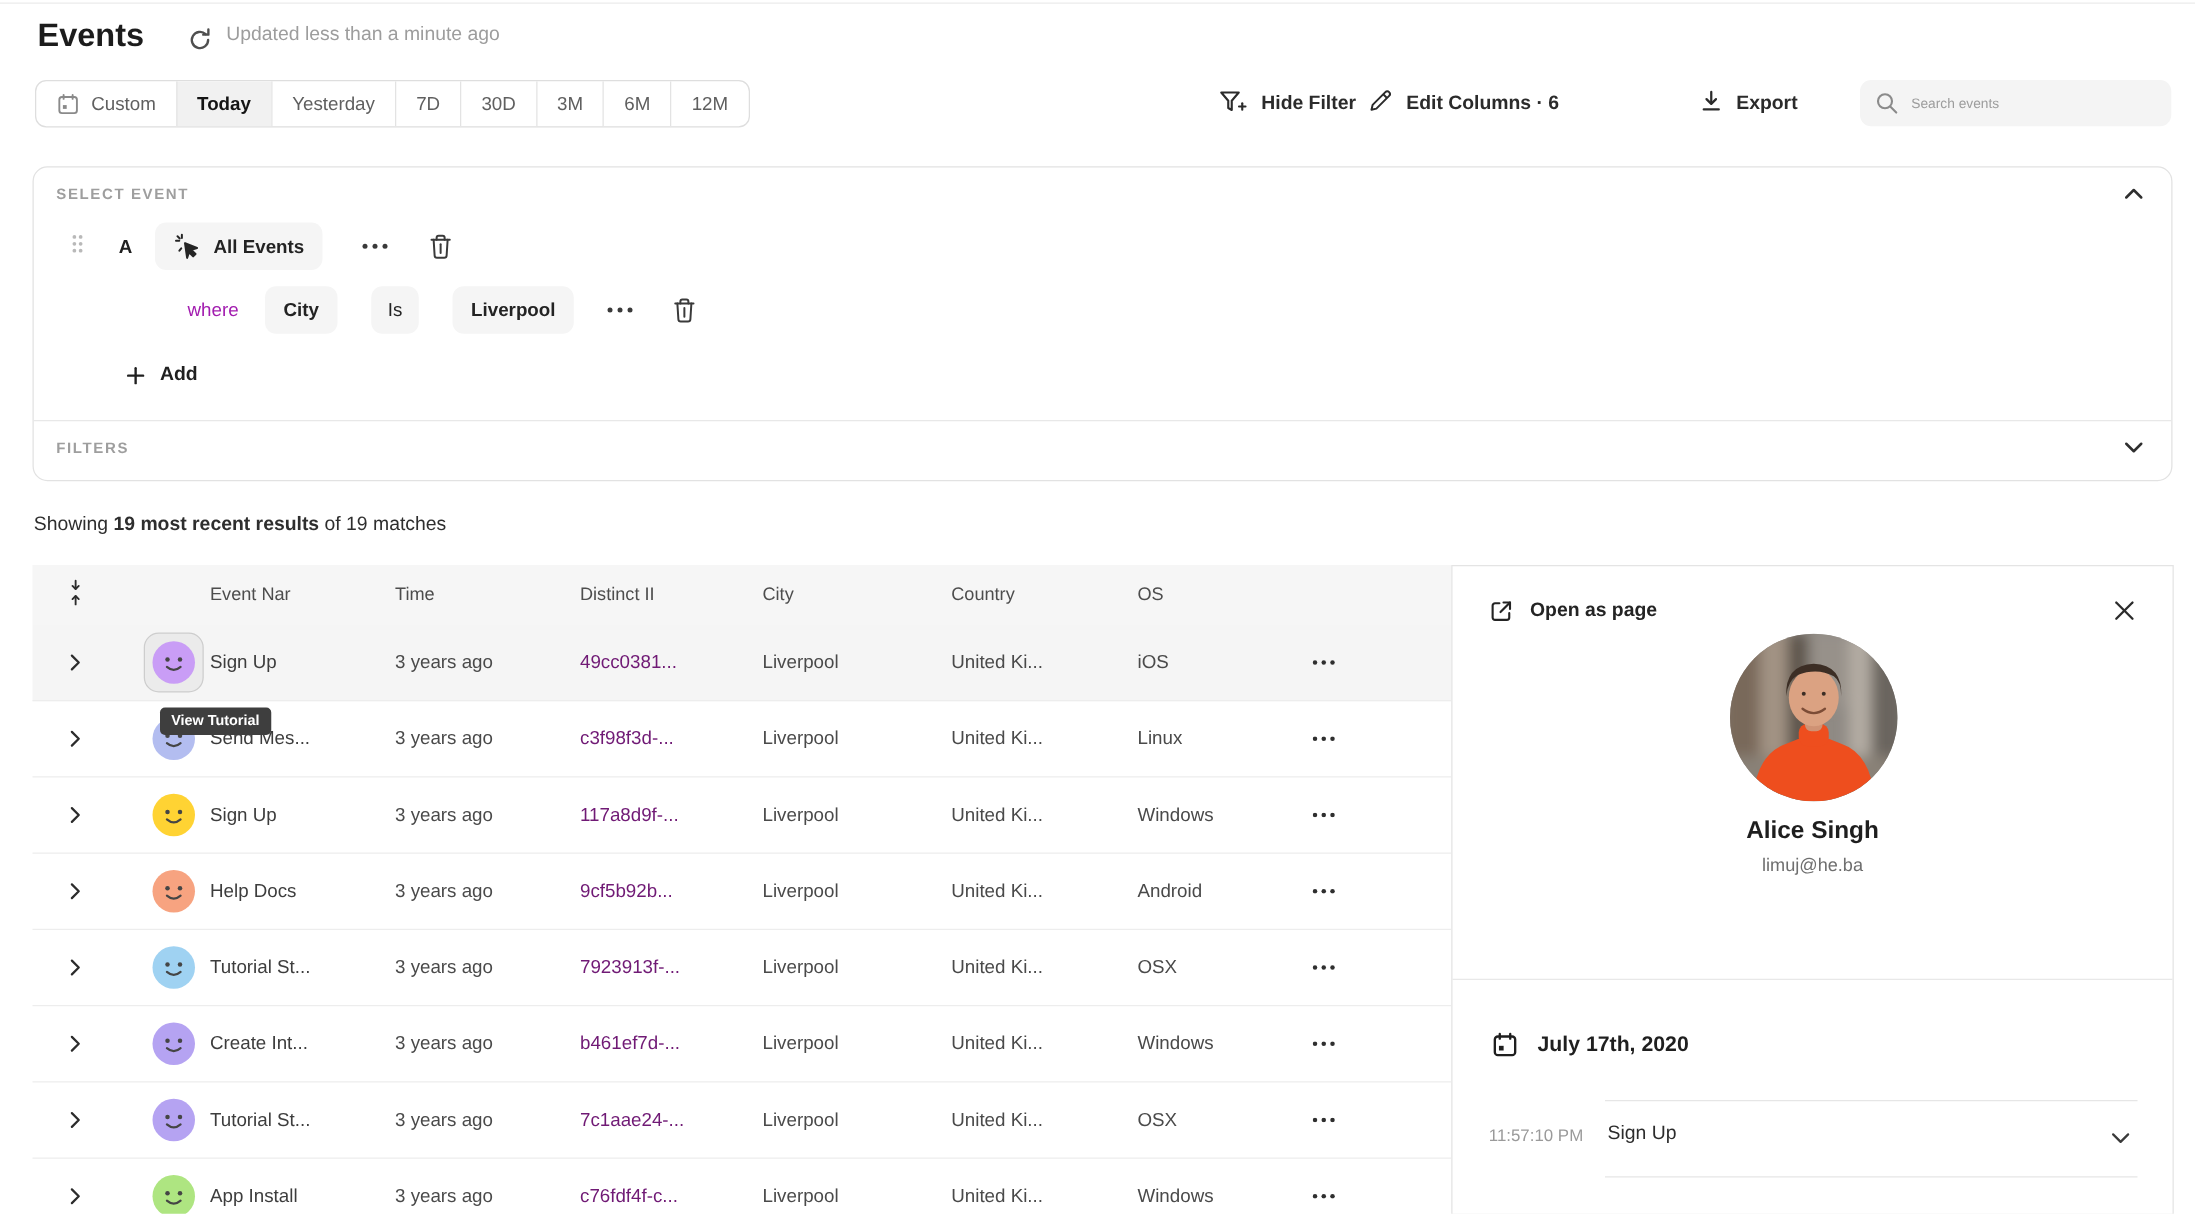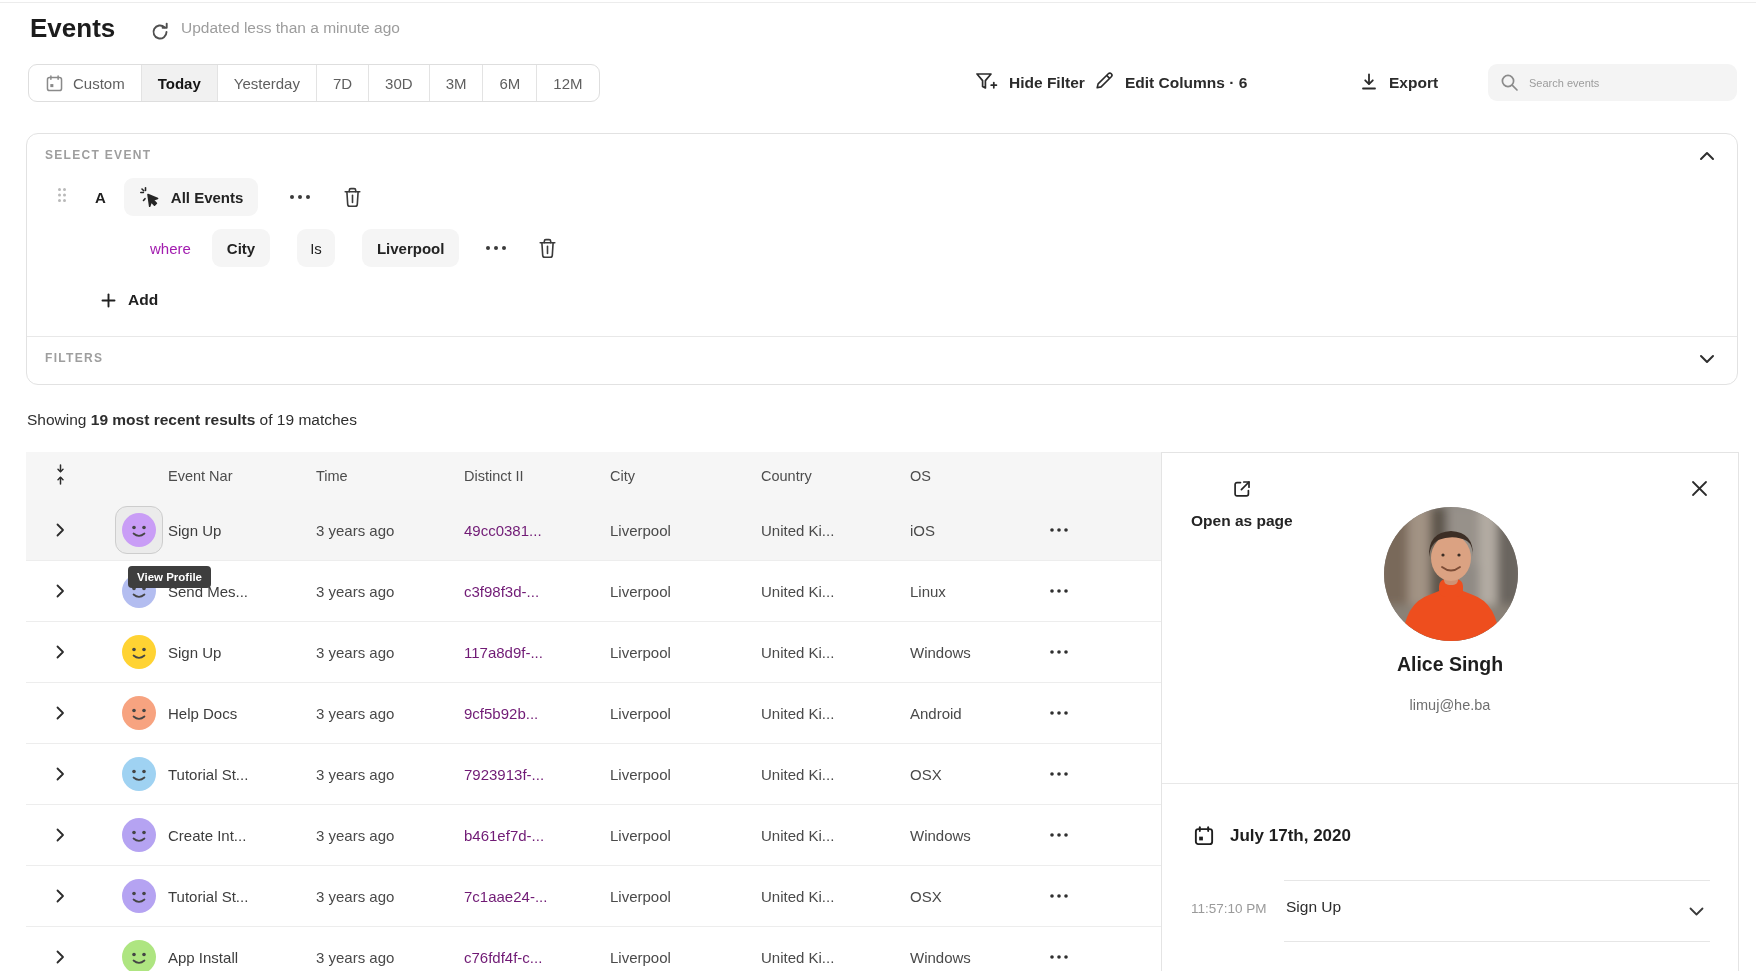--- a/index.html
+++ b/index.html
@@ -92,27 +92,27 @@
   .trow.hl .avbox { padding:6px; background:#ebebeb; border:1px solid #cdcdcd; margin-left:-7px; }
   .c-exp svg, .c-more svg { display:block; cursor:pointer; }
 
   #view-profile-tooltip { position:absolute; left:128px; top:566px; background:#3e3e3e; color:#fff;
     font-size:11.5px; font-weight:700; padding:5px 9px; border-radius:4px; z-index:40; white-space:nowrap; }
 
   
   #profile-panel { position:absolute; left:1161px; top:452px; width:578px; height:520px;
     background:#fff; border:1px solid #e4e4e4; z-index:30; }
   #open-as-page { position:absolute; left:29px; top:26px; display:flex; align-items:center; gap:13px;
-    font-size:15.5px; font-weight:600; color:#242424; cursor:pointer;flex-direction:column; }
+    font-size:15.5px; font-weight:600; color:#242424; cursor:pointer; }
   #panel-close { position:absolute; right:30px; top:27px; cursor:pointer; }
   #profile-photo { position:absolute; left:222px; top:54px; width:134px; height:134px; border-radius:50%; }
   #profile-name { position:absolute; left:0; top:200px; width:100%; text-align:center;
     font-size:19.5px; font-weight:700; color:#1e1e1e; }
   #profile-email { position:absolute; left:0; top:232px; width:100%; text-align:center;
-    font-size:14.5px; color:#6f6f6f;margin-top:12px; }
+    font-size:14.5px; color:#6f6f6f; }
   #panel-tabs { position:absolute; left:0; top:294px; width:100%; display:flex; justify-content:center; gap:34px; }
   .ptab { position:relative; font-size:15.5px; color:#8f8f8f; cursor:pointer; }
   .ptab.active { color:#4f44e0; font-weight:700; }
   .ptab.active::after { content:""; position:absolute; left:50%; transform:translateX(-50%);
     top:27px; width:50px; height:5px; border-radius:2.5px; background:#4f44e0; }
   #panel-divider { position:absolute; left:0; top:330px; width:100%; border-top:1px solid #e8e8e8; }
   #activity-date-row { position:absolute; left:31px; top:372px; display:flex; align-items:center; gap:15px;
     font-size:17px; font-weight:700; color:#1f1f1f; }
   #act-line-top { position:absolute; left:122px; right:28px; top:427px; border-top:1px solid #e6e6e6; }
   #act-line-bottom { position:absolute; left:122px; right:28px; top:488px; border-top:1px solid #e6e6e6; }
@@ -575,21 +575,21 @@
       <svg width="18" height="4" viewBox="0 0 18 4" fill="#2f2f2f">
               <circle cx="2" cy="2" r="1.8"></circle>
               <circle cx="9" cy="2" r="1.8"></circle>
               <circle cx="16" cy="2" r="1.8"></circle>
             </svg>
     </span>
   </div>
       </div>
   </div>
 
-  <div id="view-profile-tooltip">View Profile</div>
+  <div id="view-profile-tooltip">View Tutorial</div>
 
   <div id="profile-panel">
     <div id="open-as-page">
       <span style="display:inline-flex">
         <svg width="20" height="20" viewBox="0 0 20 20" fill="none" stroke="#242424" stroke-width="1.7" stroke-linecap="round" stroke-linejoin="round">
           <path d="M8.5 3.6H5A1.9 1.9 0 0 0 3.1 5.5V15A1.9 1.9 0 0 0 5 16.9h9.5a1.9 1.9 0 0 0 1.9-1.9v-3.5"></path>
           <path d="M11.8 3h5.2v5.2"></path>
             <path d="M17 3l-7.6 7.6"></path>
         </svg>
       </span>

